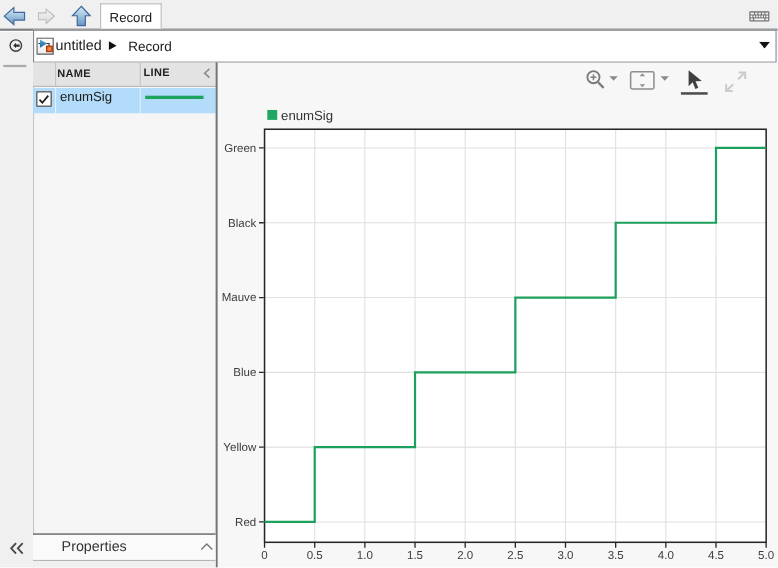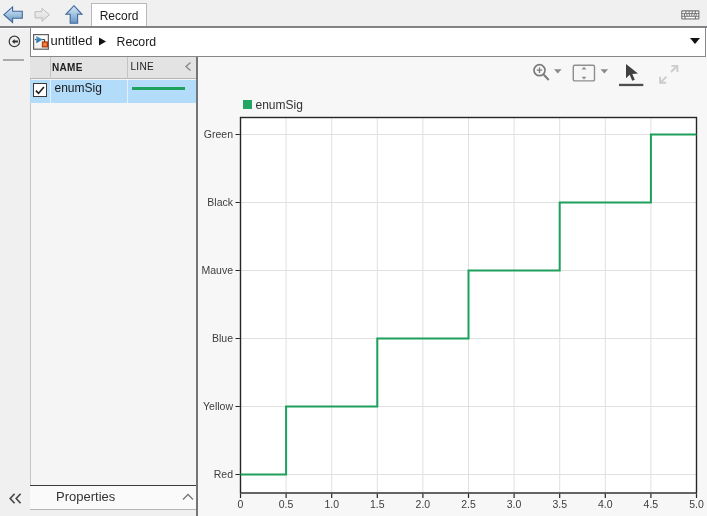--- a/index.html
+++ b/index.html
@@ -14,21 +14,21 @@
 #crumbbox { left:30px; top:27px; width:675.5px; height:29.5px; background:#ffffff; border:1.5px solid #858789; }
 #leftstrip { left:0; top:28.6px; width:30px; height:487.4px; background:#f0f0f0; }
 #stripdash { left:3px; top:59px; width:21px; height:1.5px; background:#aaaaaa; }
 #crumbtext { left:50.5px; top:32.8px; height:16px; line-height:16px; font-size:13px; color:#1a1a1a; }
 #crumbtext2 { left:116.5px; top:33.5px; height:16px; line-height:16px; font-size:12.3px; color:#1a1a1a; }
 
 #panel { left:30px; top:56.5px; width:165.5px; height:459.5px; background:#f5f5f5; border-left:1px solid #c6c6c6; }
 #panelborder { left:195.5px; top:56.5px; width:2px; height:459.5px; background:#737679; }
 #thead { left:30px; top:56.5px; width:165.5px; height:22px; background:#e3e3e3; border-bottom:1px solid #b5b5b5; }
 #thname { left:52px; top:60.5px; width:40px; height:14px; line-height:14px; font-size:10px; font-weight:bold; color:#222; letter-spacing:0.3px; }
-#thline { left:130.5px; top:60px; width:40px; height:14px; line-height:14px; font-size:10px; font-weight:normal; color:#222; letter-spacing:0.3px; }
+#thline { left:130.5px; top:60px; width:40px; height:14px; line-height:14px; font-size:10px; font-weight:bold; color:#222; letter-spacing:0.3px; }
 #colsep1 { left:50px; top:56.5px; width:1px; height:22px; background:#c3c3c3; }
 #colsep1b { left:50px; top:79.5px; width:1px; height:23px; background:#e2f1fc; }
 #colsep2 { left:127px; top:56.5px; width:1px; height:22px; background:#c3c3c3; }
 #colsep2b { left:127px; top:79.5px; width:1px; height:23px; background:#e2f1fc; }
 #trow { left:30px; top:79.5px; width:165.5px; height:23px; background:#b3dcfa; }
 #cb { left:33px; top:83px; width:14px; height:14px; background:#ffffff; border:1.8px solid #3a3a3a; }
 #rowtext { left:54.5px; top:82px; height:13px; line-height:13px; font-size:12px; color:#1a1a1a; }
 #rowline { left:131.5px; top:86.5px; width:53.5px; height:3.5px; background:#1ea35e; }
 #props { left:30px; top:485px; width:165.5px; height:25px; background:#fafafa; border-top:1px solid #3c3c3c; border-bottom:1px solid #b5b5b5; }
 #propstext { left:40px; top:489px; font-size:13px; color:#333;margin-left:16px; }

